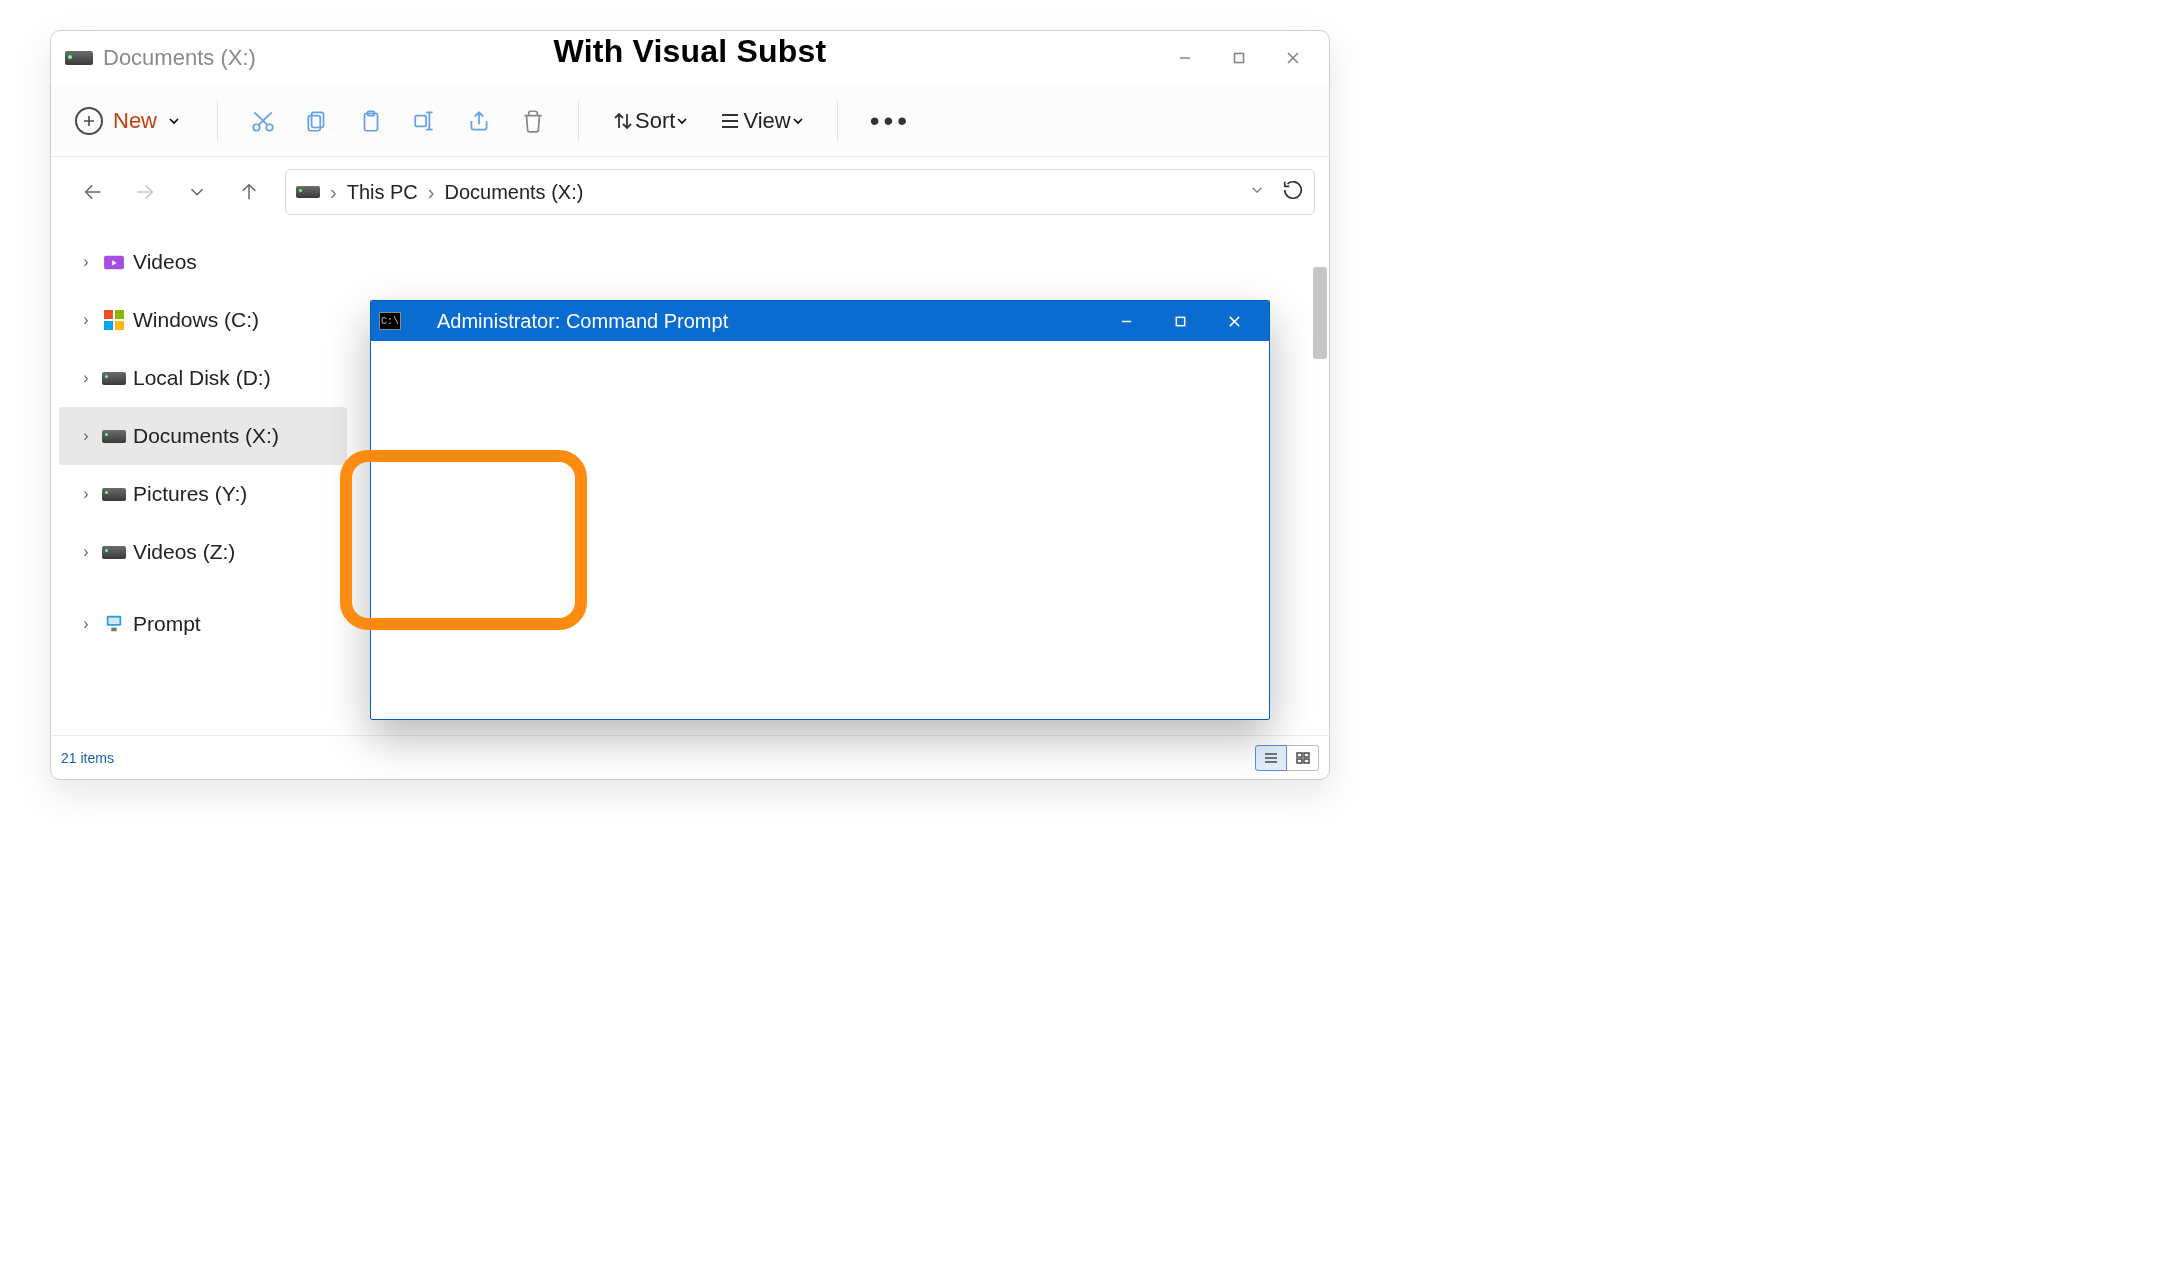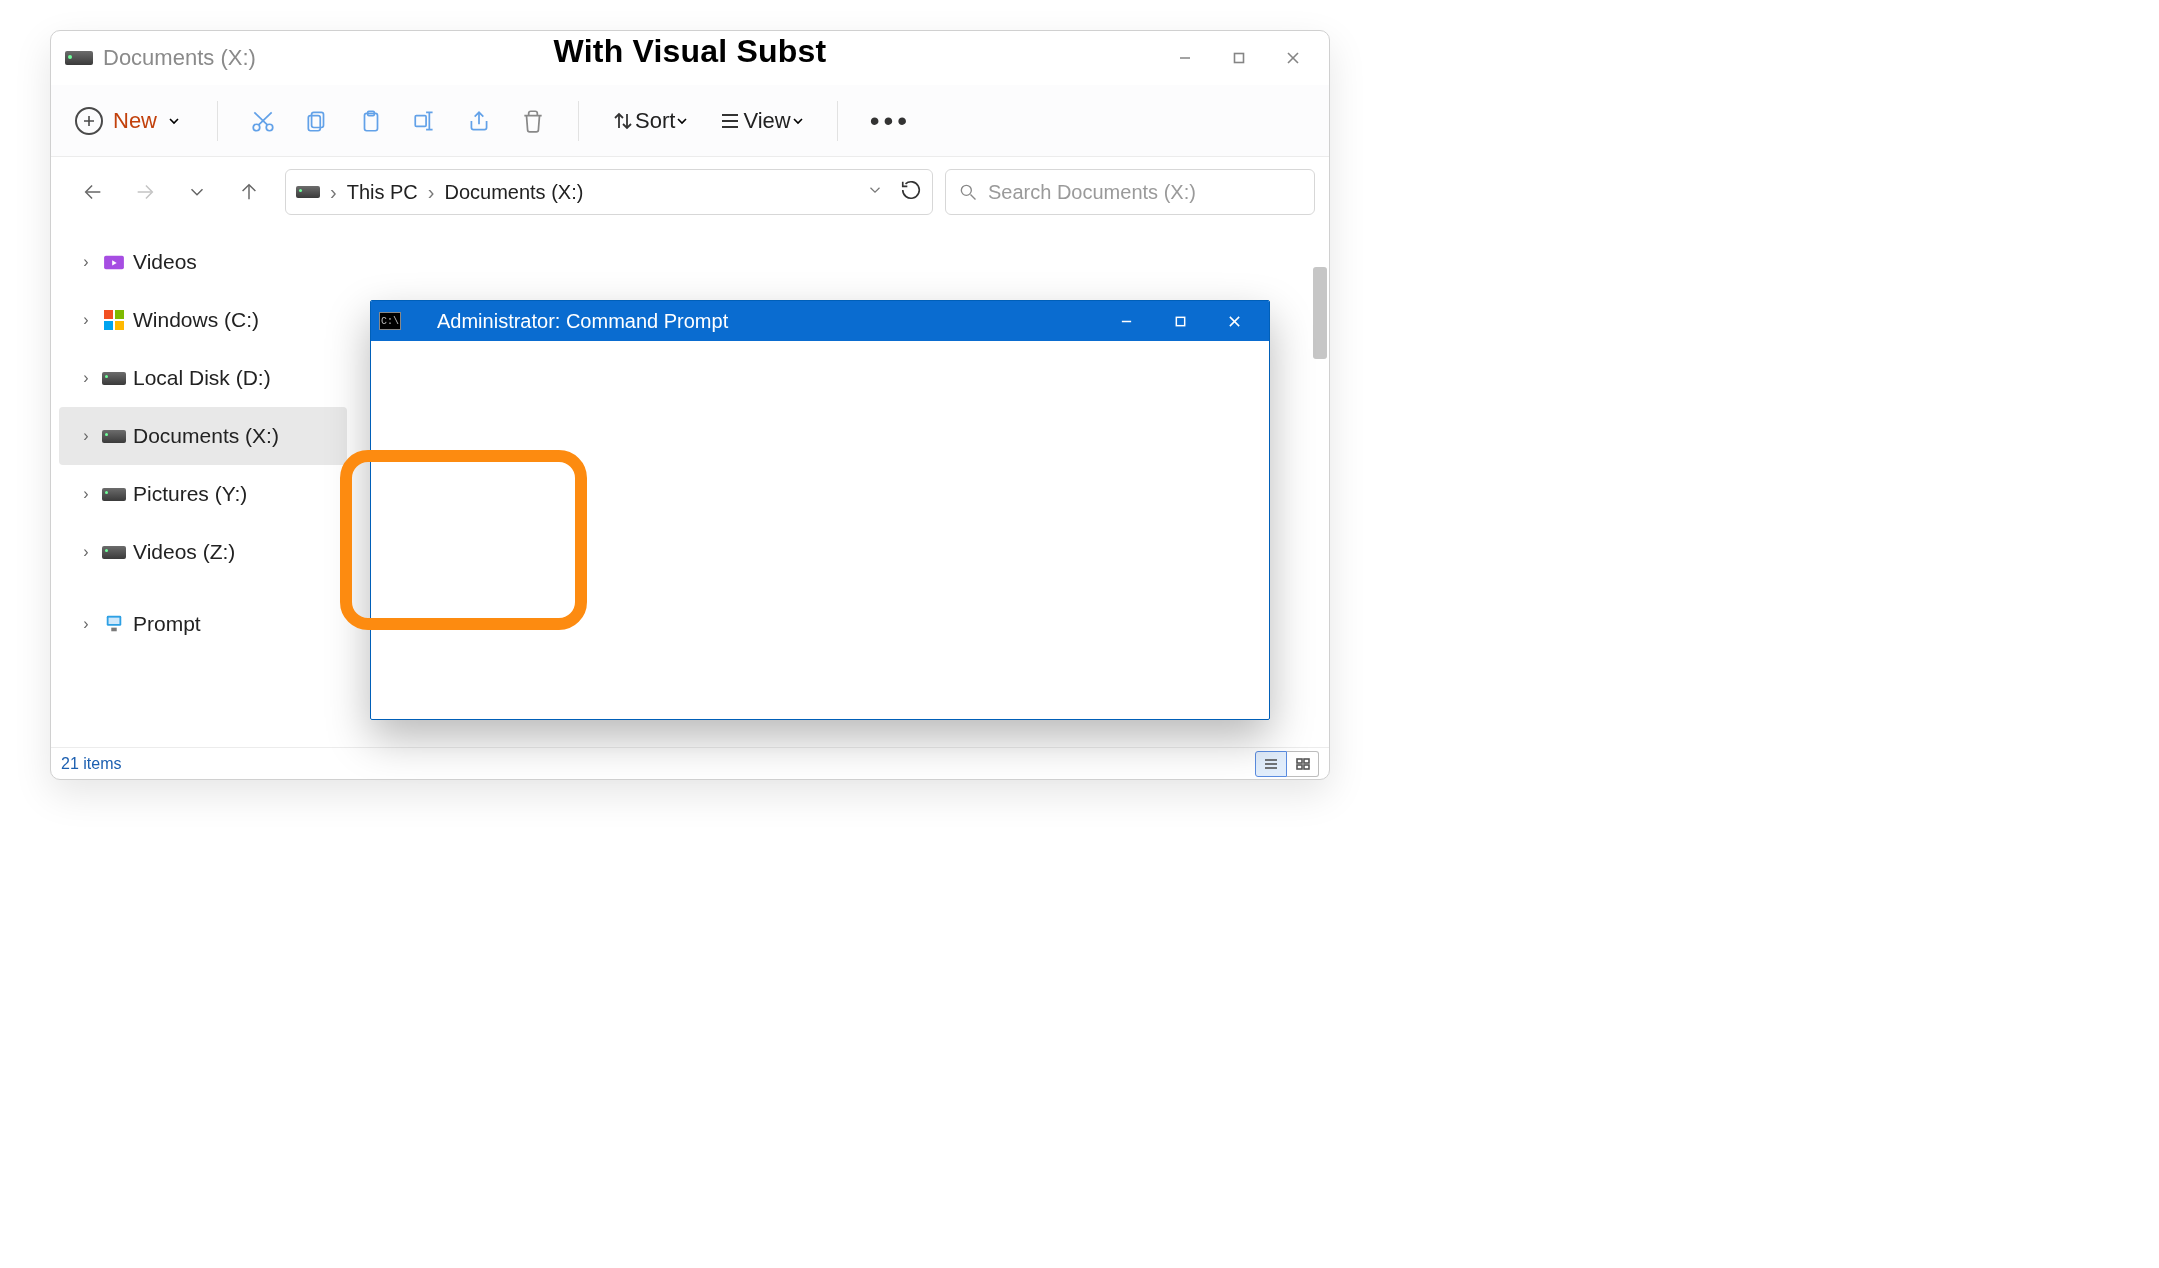--- a/index.html
+++ b/index.html
@@ -167,23 +167,23 @@
   .content-pane {
     flex:1; position:relative; background:#fff;
   }
   .scroll-thumb {
     position:absolute; right:2px; top:40px; width:14px; height:92px;
     background:#c6c6c6; border-radius:3px;
   }
 
   
   .statusbar {
-    height:32px; display:flex; align-items:center; justify-content:space-between;
+    height:44px; display:flex; align-items:center; justify-content:space-between;
     padding:0 10px; border-top:1px solid #ececec;
-    font-size:16px; color:#1c5fb0;
+    font-size:14px; color:#1c5fb0;
   }
   .view-toggles { display:flex; gap:0; }
   .vt {
     width:32px; height:26px; border:1px solid #bdbdbd; display:flex; align-items:center; justify-content:center;
     cursor:pointer; background:#fff;
   }
   .vt.active { background:#e2eefc; border-color:#5a8ce0; }
   .vt:first-child { border-radius:3px 0 0 3px; }
   .vt:last-child { border-radius:0 3px 3px 0; border-left:none; }
   .vt svg { width:16px; height:14px; stroke:#555; }
@@ -399,27 +399,20 @@
             </svg>
         </span>
         <span class="refresh">
           <svg width="22" height="22" viewBox="0 0 24 24" fill="none" stroke="#333" stroke-width="1.8">
               <path d="M3 12a9 9 0 1 0 3-6.7"></path>
               <polyline points="3,3 3,8 8,8"></polyline>
             </svg>
         </span>
       </div>
 
-      <div class="search-box">
-        <svg class="stroke-only" viewBox="0 0 24 24">
-            <circle cx="10" cy="10" r="6"></circle>
-            <line x1="15" y1="15" x2="21" y2="21"></line>
-          </svg>
-        <input class="search-input" placeholder="Search Documents (X:)" style="">
-      </div>
     </div>
 
     <div class="body">
       <span class="splitter-handle">︿</span>
 
       <div class="nav-pane">
         <div class="tree-item">
           <span class="exp">›</span>
           <span class="ic">
             <svg width="22" height="18" viewBox="0 0 24 20">

